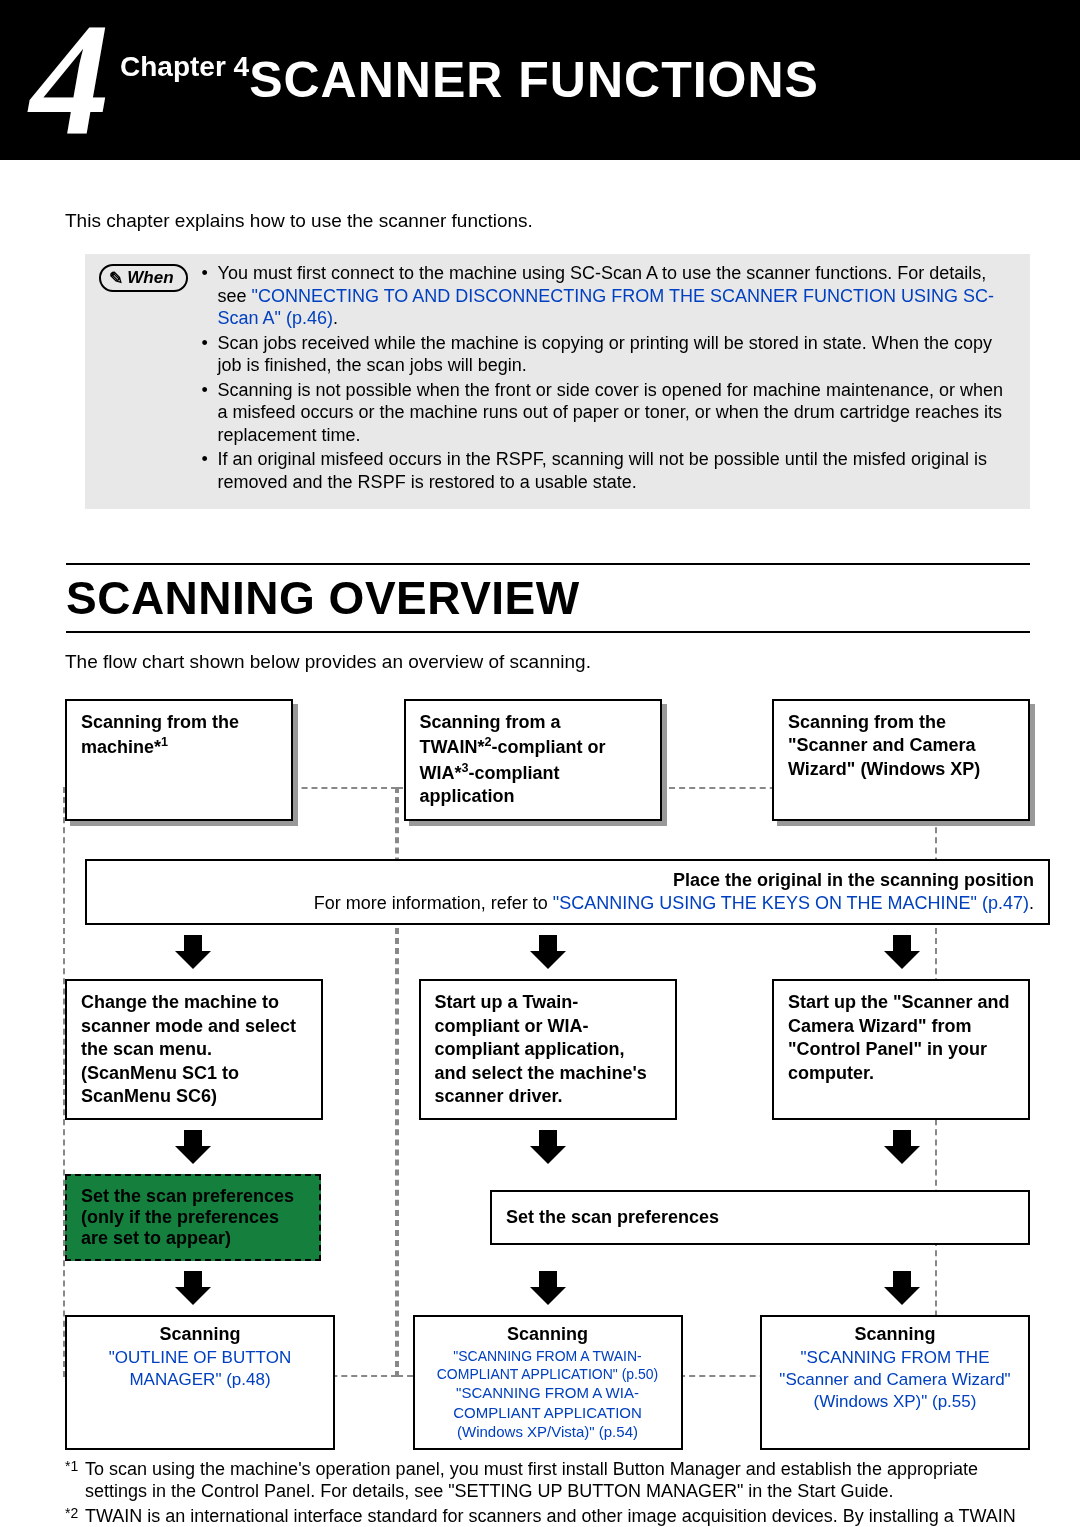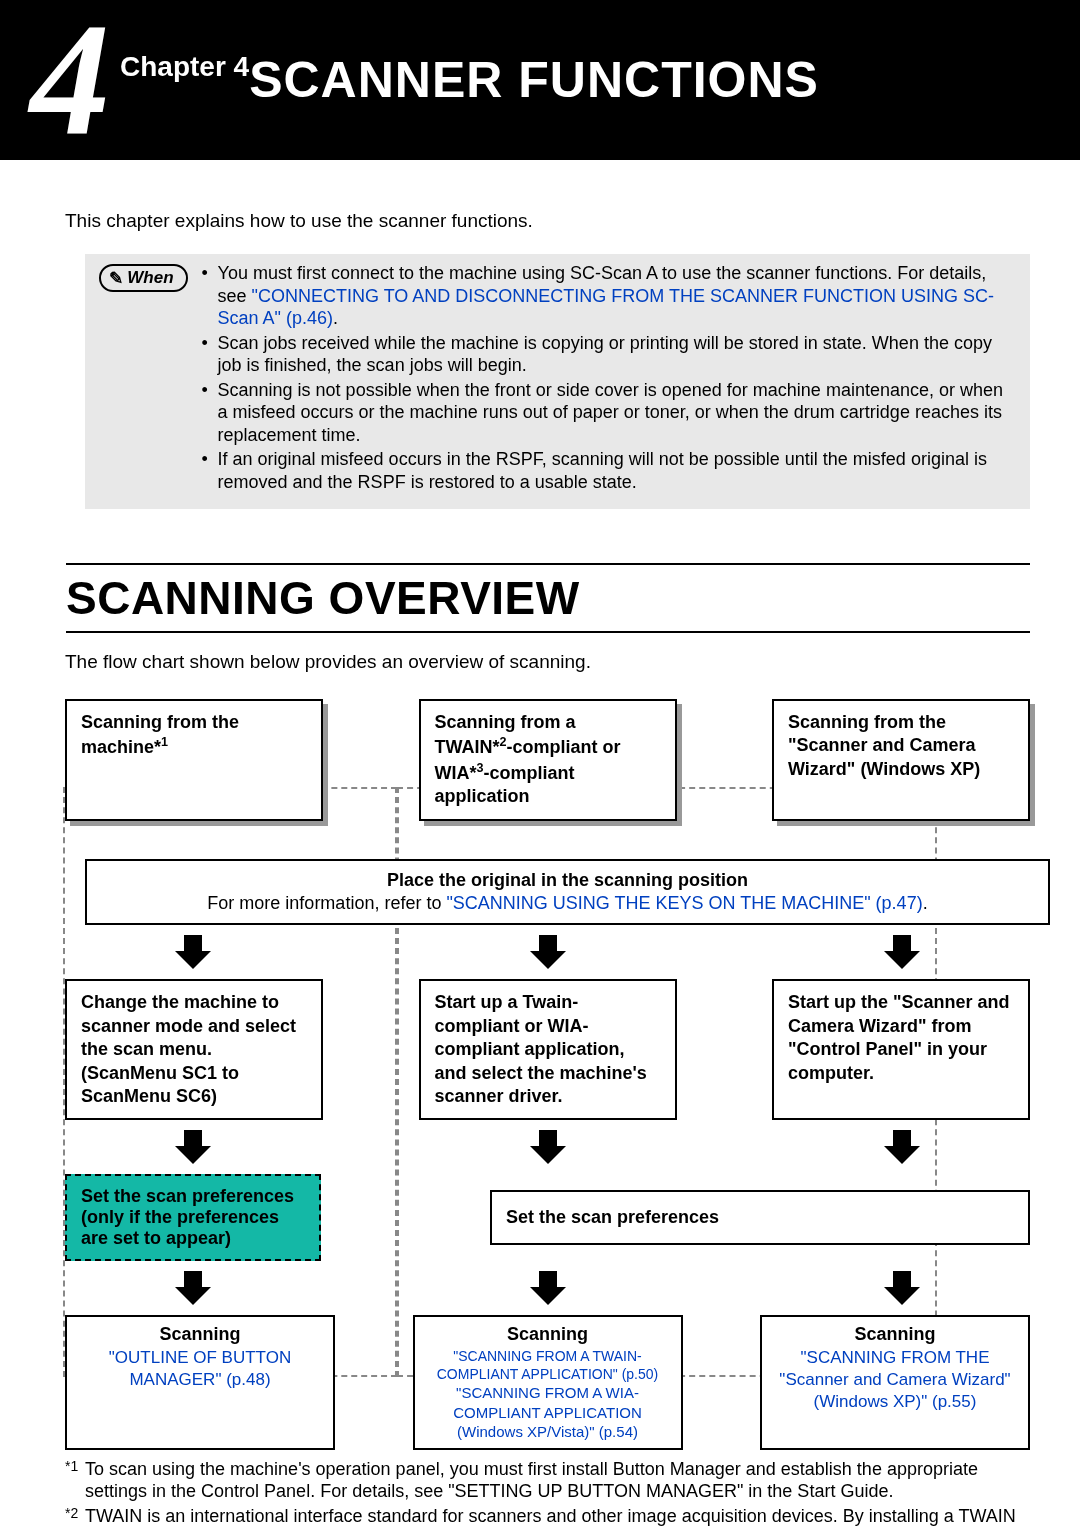--- a/index.html
+++ b/index.html
@@ -16,27 +16,27 @@
   .note-badge::before { content: "✎"; margin-right: 4px; font-style: normal; }
   .note-list { list-style: none; font-size: 18px; line-height: 1.25; }
   .note-list li { position: relative; padding-left: 16px; margin-bottom: 2px; }
   .note-list li::before { content: "•"; position: absolute; left: 0; }
   .link { color: #0040c0; }
   .section-title { font-size: 46px; font-weight: bold; border-top: 2px solid #000; border-bottom: 2px solid #000; padding: 6px 0; margin: 54px 0 18px 1px; letter-spacing: 0.5px; }
   .flow-intro { font-size: 19px; margin-bottom: 26px; }
   .row { display: flex; justify-content: space-between; margin-bottom: 8px; }
   .box { border: 2px solid #000; background: #fff; padding: 10px 14px; font-size: 18px; line-height: 1.3; }
   .shadow { box-shadow: 5px 5px 0 #999; }
-  .top-box { width: 258px; font-weight: bold; }
+  .top-box { width: 228px; font-weight: bold; }
   .top-box.mid { width: 258px; }
   .top-box.right { width: 258px; }
-  .full-box { width: 100%; text-align: center; padding: 8px 14px; font-size: 18px; }
+  .full-box { width: 100%; text-align: right; padding: 8px 14px; font-size: 18px; }
   .full-box .ft { font-weight: bold; }
   .mid-box { width: 258px; font-weight: bold; }
-  .dashed-box { border: 2px dashed #000; background: #14b8a6; padding: 10px 14px; font-weight: bold; font-size: 18px; width: 256px; }
+  .dashed-box { border: 2px dashed #000; background: #15803d; padding: 10px 14px; font-weight: bold; font-size: 18px; width: 256px; }
   .prefs-box { width: 514px; text-align: left; font-weight: bold; font-size: 18px; padding: 14px; }
   .scan-box { width: 270px; text-align: center; padding: 6px 6px; font-size: 17px; }
   .scan-box .st { font-weight: bold; font-size: 18px; }
   .scan-box .lk { color: #0040c0; display: block; }
   .arrow-row { display: flex; justify-content: space-between; padding: 0 110px; margin: 10px 0; }
   .arrow { width: 36px; height: 34px; position: relative; }
   .arrow .stem { width: 18px; height: 16px; background: #000; margin: 0 auto; }
   .arrow .head { width: 0; height: 0; border-left: 18px solid transparent; border-right: 18px solid transparent; border-top: 18px solid #000; margin: 0 auto; }
   .sup { font-size: 0.7em; vertical-align: super; }
   .footnotes { font-size: 18px; line-height: 1.25; margin-top: 6px; }

